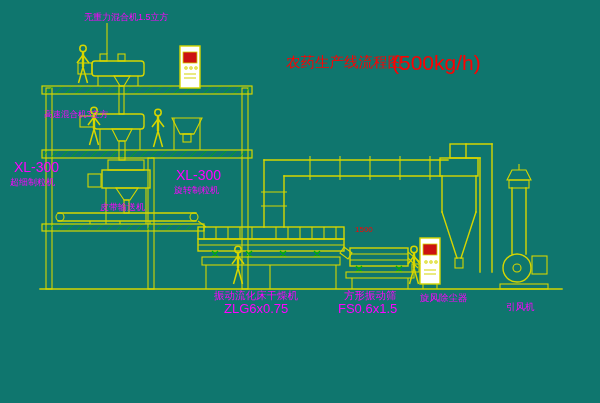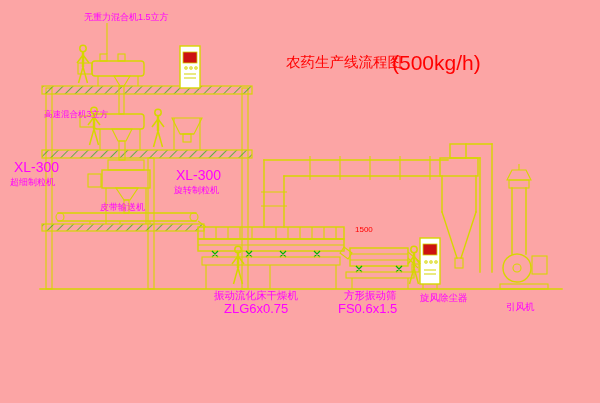--- a/index.html
+++ b/index.html
@@ -1,16 +1,16 @@
 <!DOCTYPE html>
 <html><head>
 <meta charset="utf-8">
 <style>
   html,body{margin:0;padding:0;background:#ffffff;}
-  .canvas{position:relative;width:600px;height:403px;background:#fca5a5;overflow:hidden;}
+  .canvas{position:relative;width:600px;height:403px;background:#0f766e;overflow:hidden;}
   svg{position:absolute;left:0;top:0;}
   .ln{stroke:#d6d600;fill:none;stroke-width:1.4;stroke-linecap:square;}
   .thin{stroke:#d6d600;fill:none;stroke-width:1.1;}
   .floor{fill:url(#hatch);stroke:#d6d600;stroke-width:1.2;}
   .grn{stroke:#00b300;fill:none;stroke-width:1.2;}
   .cab{fill:#ffffff;stroke:#d6d600;stroke-width:1.4;}
   .cabscr{fill:#cc1111;stroke:#d6d600;stroke-width:0.8;}
   text{font-family:"Liberation Sans","DejaVu Sans",sans-serif;}
   .lbl{fill:#ff00ff;}
   .red{fill:#ff0000;}

